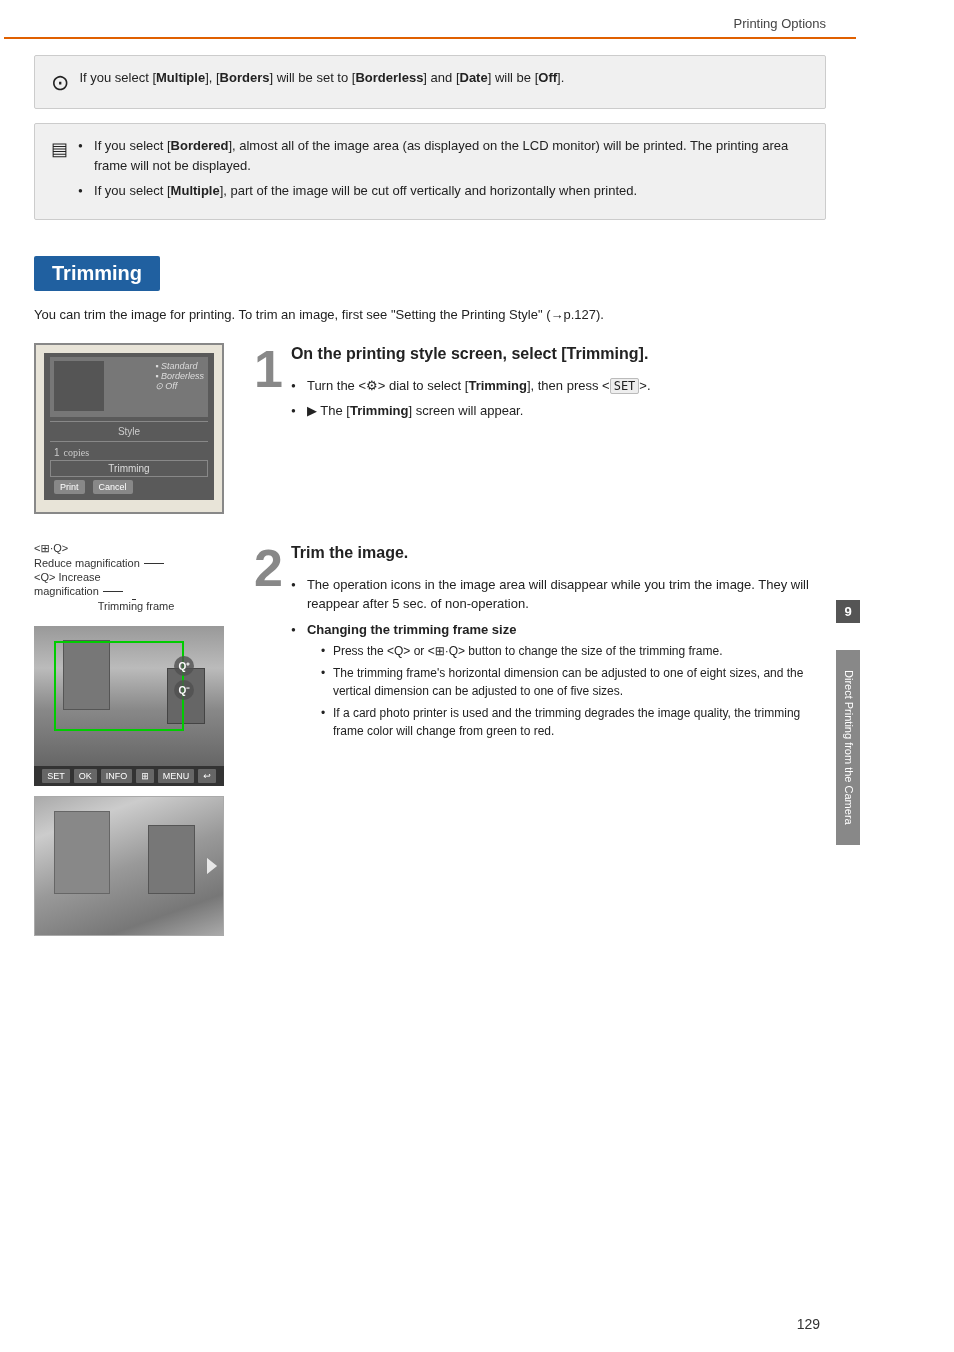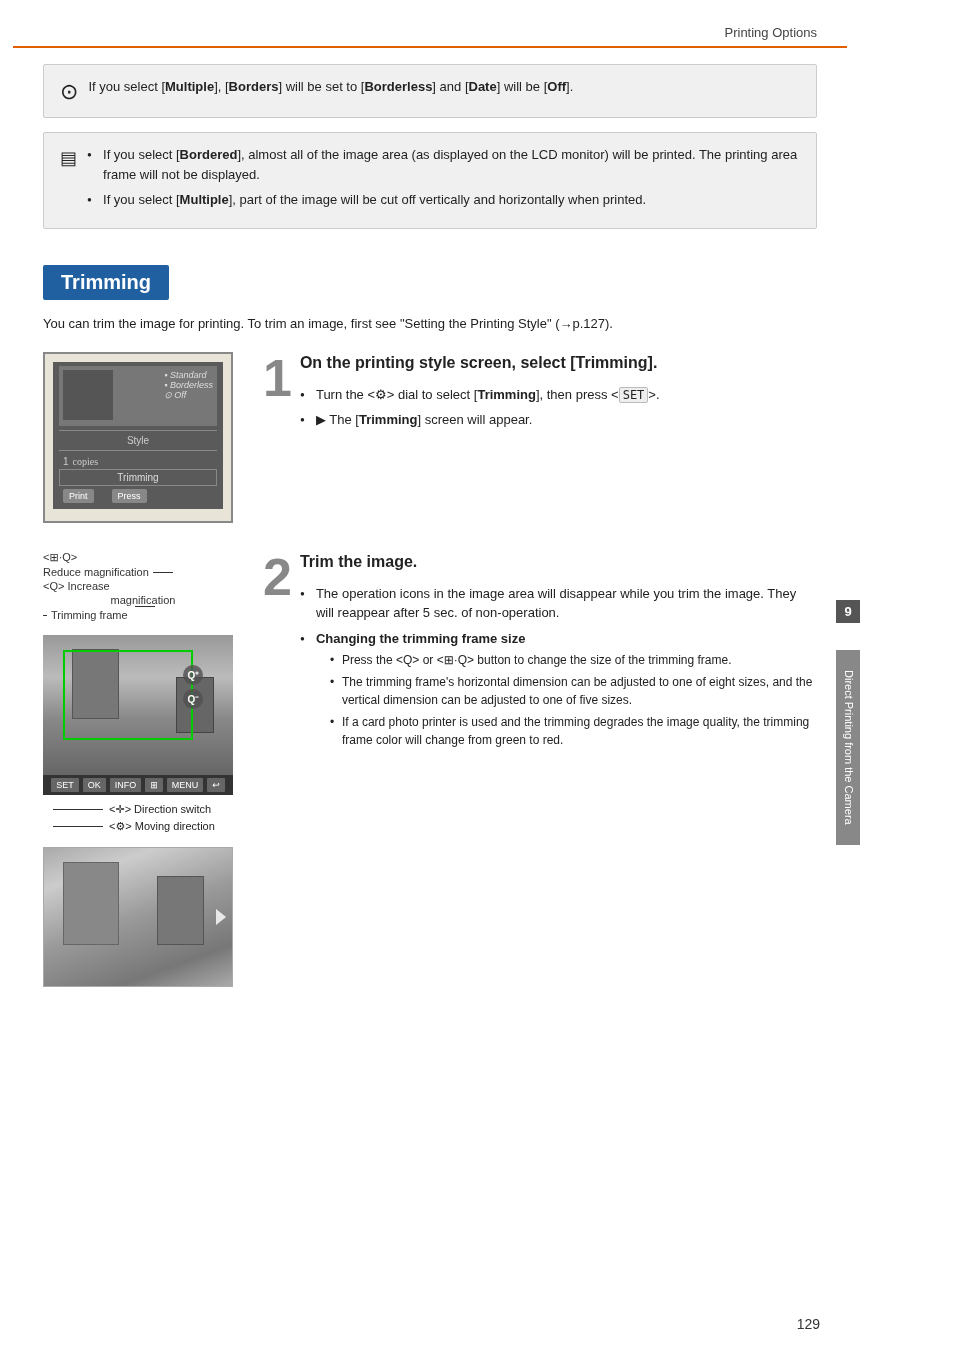--- a/index.html
+++ b/index.html
@@ -9,21 +9,21 @@
       background: #fff;
       color: #222;
       width: 954px;
       min-height: 1352px;
       position: relative;
     }
 
     .page-container {
       width: 860px;
       min-height: 1352px;
-      padding: 13px;
+      padding: 4px;
       position: relative;
     }
 
     
     .page-header {
       text-align: right;
       padding: 12px 30px 6px 30px;
       font-size: 13px;
       color: #444;
       border-bottom: 2px solid #e06000;
@@ -154,21 +154,21 @@
       margin-bottom: 4px;
     }
 
     .menu-divider {
       border-top: 1px solid #888;
       margin: 3px 0;
     }
 
     .menu-buttons-row {
       display: flex;
-      gap: 18px;
+      gap: 8px;
       padding: 3px 4px 2px 4px;
     }
 
     .menu-btn {
       background: #888;
       color: #fff;
       font-size: 9px;
       padding: 2px 6px;
       border-radius: 2px;
     }
@@ -403,21 +403,21 @@
               <div class="menu-divider"></div>
               <div style="text-align:center;font-size:10px;color:#ccc;padding:1px 0;">Style</div>
               <div class="menu-divider"></div>
               <div style="display:flex;align-items:center;gap:4px;padding:2px 4px;font-size:10px;color:#ccc;">
                 <span>1</span>
                 <span style="flex:1;font-family:Liberation Serif, serif;">copies</span>
               </div>
               <div style="background:#5a5a5a;font-size:10px;color:#ddd;padding:2px 4px;text-align:center;border:1px solid #888;">Trimming</div>
               <div class="menu-buttons-row">
                 <div class="menu-btn">Print</div>
-                <div class="menu-btn">Press</div>
+                <div class="menu-btn">Cancel</div>
               </div>
             </div>
           </div>
         </div>
 
         <div class="step-right">
           <div style="display:flex;align-items:flex-start;gap:8px;">
             <div class="step-number">1</div>
             <div>
               <div class="step-title">On the printing style screen, select [Trimming].</div>
@@ -436,25 +436,25 @@
 
         <div class="step-left step2-left-section">
 
           <div class="diagram-top-labels">
             <div style="font-size:11px;margin-bottom:2px;">&lt;⊞·Q&gt;</div>
             <div style="display:flex;align-items:center;margin-bottom:2px;">
               <span style="font-size:11px;">Reduce magnification</span>
               <span style="display:inline-block;width:20px;border-top:1px solid #333;margin-left:4px;"></span>
             </div>
             <div style="font-size:11px;margin-bottom:2px;">&lt;Q&gt; Increase</div>
-            <div style="display:flex;align-items:center;margin-bottom:2px;flex-direction:column;">
+            <div style="display:flex;align-items:center;margin-bottom:2px;">
               <span style="font-size:11px;">magnification</span>
               <span style="display:inline-block;width:20px;border-top:1px solid #333;margin-left:4px;"></span>
             </div>
-            <div style="display:flex;align-items:center;">
+            <div style="display:flex;align-items:center;flex-direction:column;">
               <span style="display:inline-block;width:4px;border-top:1px solid #333;"></span>
               <span style="font-size:11px;margin-left:4px;">Trimming frame</span>
             </div>
           </div>
 
           <div class="trim-image-container">
             <div class="trim-image">
 
               <div style="position:absolute;top:0;left:0;width:100%;height:100%;background:linear-gradient(180deg,#999 0%,#bbb 30%,#888 60%,#666 100%);"></div>
               <div style="position:absolute;top:10%;left:15%;width:25%;height:50%;background:#777;border:1px solid #555;"></div>
@@ -471,30 +471,20 @@
             <div class="trim-bottom-bar">
               <div class="trim-bar-btn">SET</div>
               <div class="trim-bar-btn">OK</div>
               <div class="trim-bar-btn">INFO</div>
               <div class="trim-bar-btn">⊞</div>
               <div class="trim-bar-btn">MENU</div>
               <div class="trim-bar-btn">↩</div>
             </div>
           </div>
 
-          <div class="direction-labels-area">
-            <div class="dir-row">
-              <div class="dir-line"></div>
-              <span>&lt;✛&gt; Direction switch</span>
-            </div>
-            <div class="dir-row">
-              <div class="dir-line"></div>
-              <span>&lt;⚙&gt; Moving direction</span>
-            </div>
-          </div>
 
           <div class="bottom-image">
             <div style="position:absolute;top:0;left:0;width:100%;height:100%;background:linear-gradient(160deg,#aaa 0%,#ccc 20%,#999 50%,#777 80%,#aaa 100%);"></div>
             <div style="position:absolute;top:10%;left:10%;width:30%;height:60%;background:#888;border:1px solid #666;"></div>
             <div style="position:absolute;top:20%;right:15%;width:25%;height:50%;background:#777;border:1px solid #555;"></div>
             <div style="position:absolute;right:6px;top:50%;transform:translateY(-50%);border-top:8px solid transparent;border-bottom:8px solid transparent;border-left:10px solid rgba(255,255,255,0.5);"></div>
           </div>
 
         </div>
 

